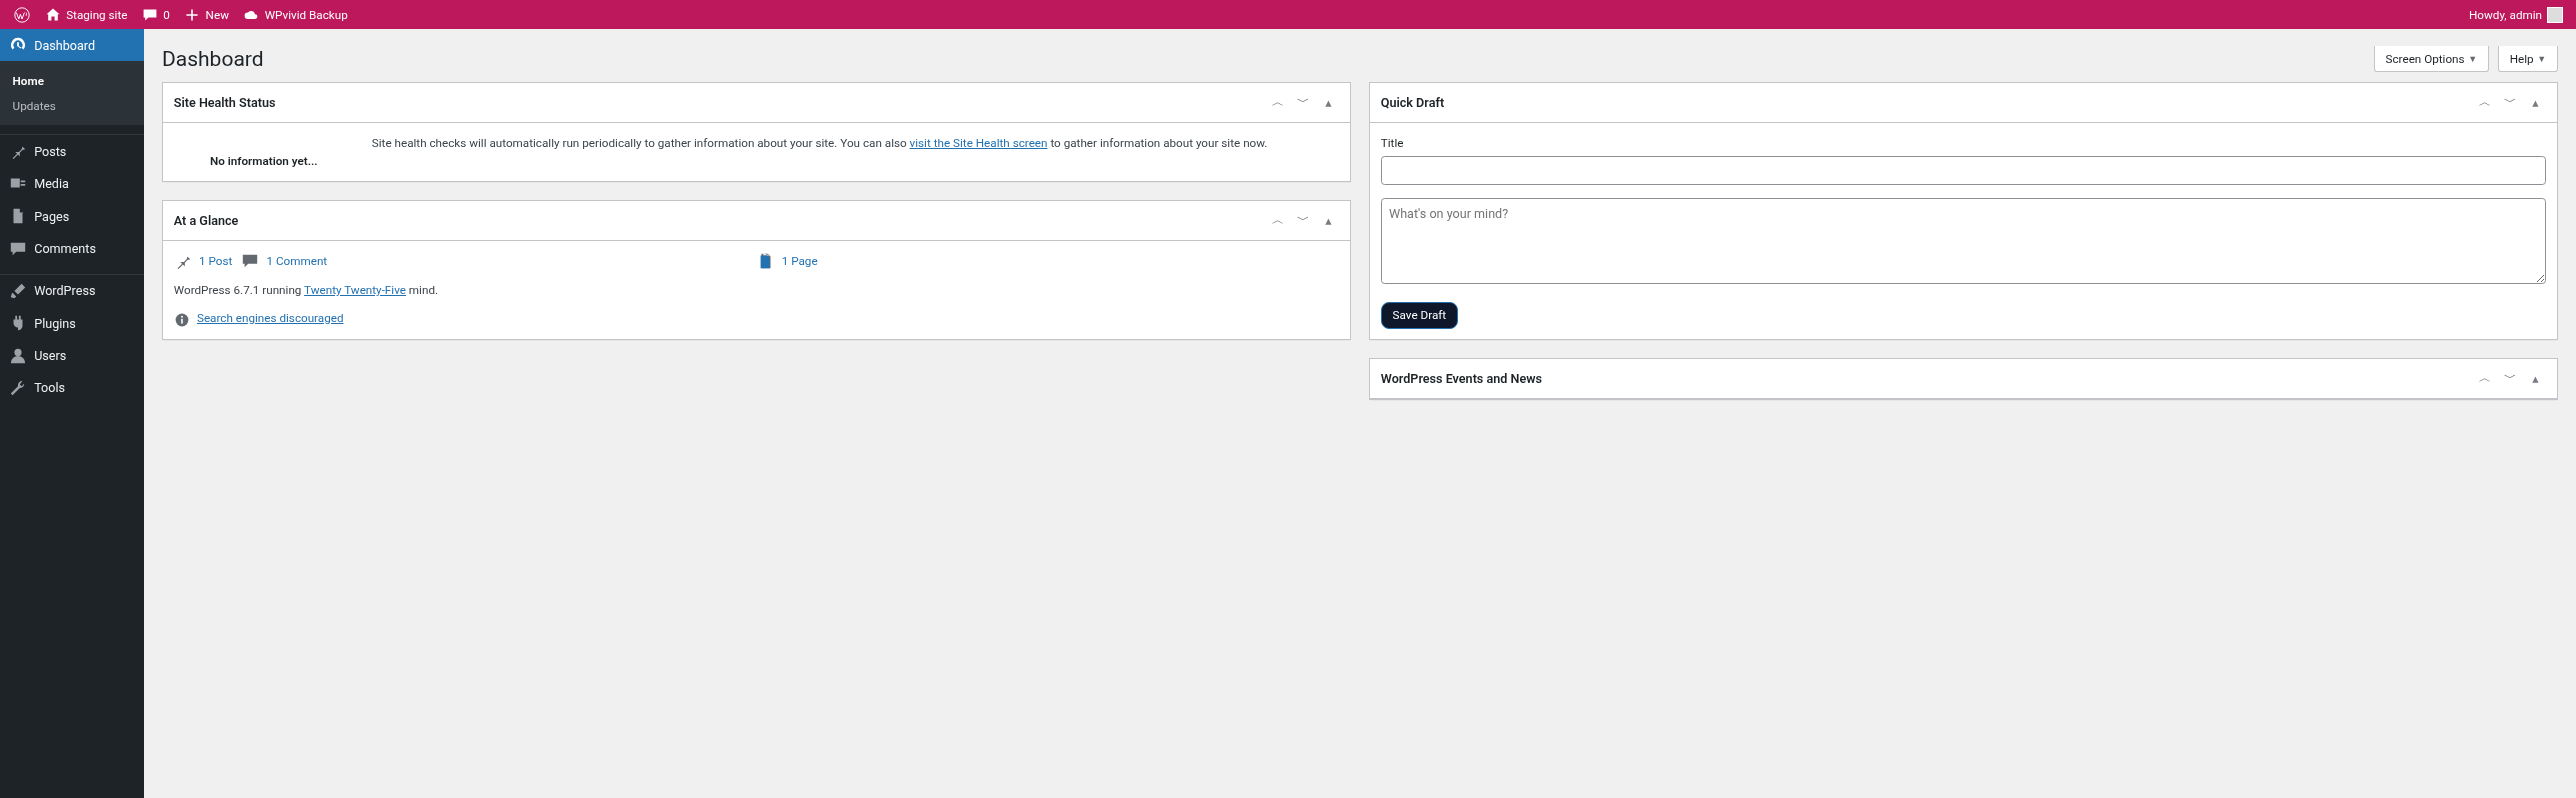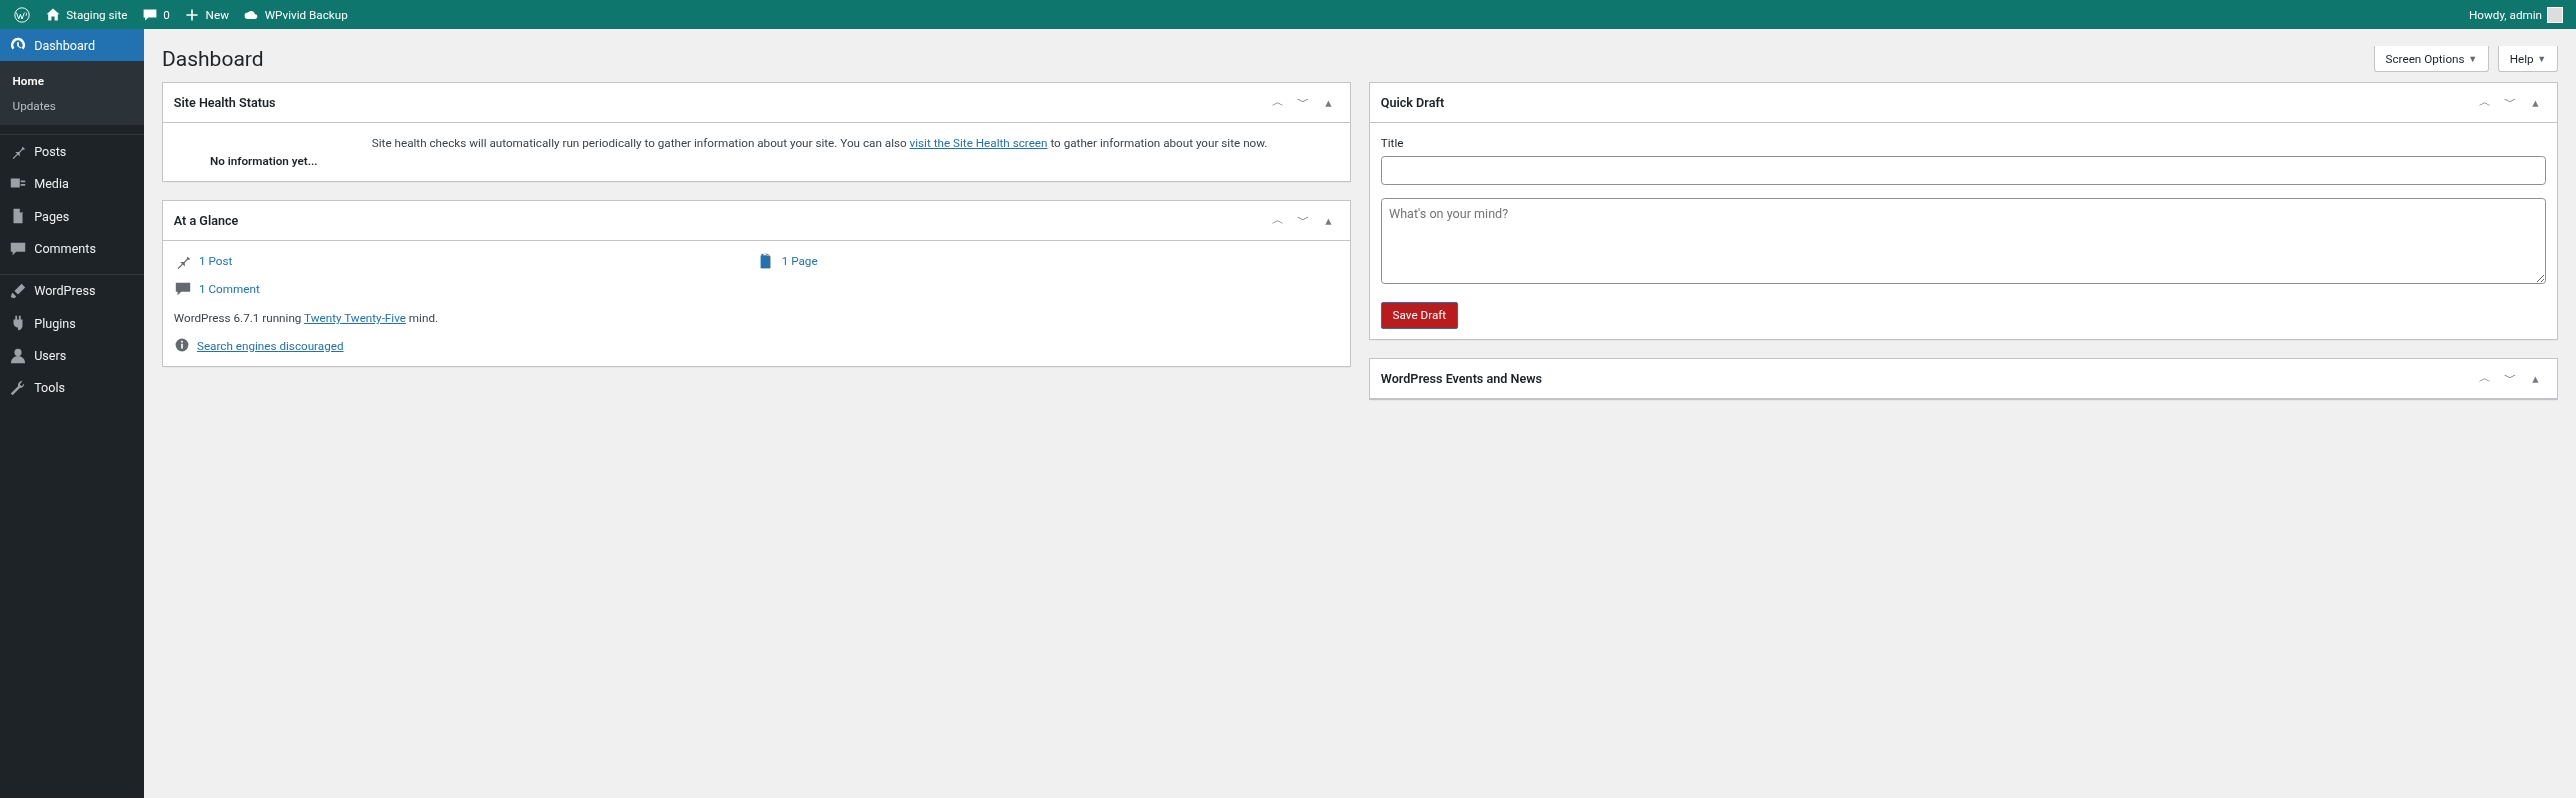--- a/index.html
+++ b/index.html
@@ -1,19 +1,19 @@
 <!DOCTYPE html>
 <html style="font-size:14.4px"><head>
 <meta charset="utf-8">
 <style>
 * { margin: 0; padding: 0; box-sizing: border-box; font-family: -apple-system, BlinkMacSystemFont, "Segoe UI", Roboto, sans-serif; }
 body { background: #f0f0f1; color: #1d2327; font-size: 11.7px; }
 
 
-.admin-bar { background: #0f766e; height: 29px; display: flex; align-items: center; padding: 0 7.2px; color: #fff; font-size: 11.7px; }
+.admin-bar { background: #be185d; height: 29px; display: flex; align-items: center; padding: 0 7.2px; color: #fff; font-size: 11.7px; }
 .admin-bar .left { display: flex; align-items: center; gap: 0; }
 .admin-bar .item { display: flex; align-items: center; padding: 0 7.2px; height: 29px; cursor: pointer; gap: 5.4px; }
 .admin-bar .right { margin-left: auto; display: flex; align-items: center; gap: 7.2px; padding-right: 3.6px; }
 .admin-bar .avatar { width: 16px; height: 16px; background: #ddd; border: 0.9px solid #fff; }
 .admin-bar svg, .admin-bar .glyph { width: 16px; height: 16px; fill: #fff; display:inline-block; }
 
 
 .wrap { display: flex; min-height: calc(100vh - 29px); }
 .sidebar { width: 144px; background: #1d2327; color: #f0f0f1; font-size: 12.6px; flex-shrink: 0; }
 .menu-item { display: flex; align-items: center; gap: 7.2px; padding: 7.2px 9px; cursor: pointer; color: #f0f0f1; position: relative; }
@@ -44,33 +44,33 @@
 .inside { padding: 10.8px; font-size: 11.7px; line-height: 1.6; }
 
 
 .sh-row { display: flex; gap: 18px; align-items: flex-start; }
 .sh-left { width: 180px; text-align: center; font-weight: 600; color: #1d2327; padding-top: 18px; }
 .sh-right { flex: 1; color: #3c434a; }
 .link { color: #2271b1; text-decoration: underline; cursor: pointer; }
 
 
 .glance-grid { display: flex; }
-.glance-col { flex: 1; display: flex; flex-direction: column; gap: 9px; }
+.glance-col { flex: 1; display: flex; flex-direction: row; gap: 9px; }
 .glance-item { display: flex; align-items: center; gap: 7.2px; color: #2271b1; cursor: pointer; }
 .glance-item .gicon { width: 18px; height: 18px; fill: #646970; flex-shrink: 0; }
 .glance-foot { margin-top: 10.8px; color: #3c434a; }
-.glance-seo { margin-top: 9px; display: flex; align-items: flex-start; gap: 7.2px; }
+.glance-seo { margin-top: 9px; display: flex; align-items: flex-end; gap: 7.2px; }
 .glance-seo .gicon { fill: #646970; }
 
 
 .qd-label { display: block; margin-bottom: 3.6px; color: #1d2327; }
 .qd-input { width: 100%; padding: 3.6px 7.2px; border: 0.9px solid #8c8f94; border-radius: 3.6px; font-size: 12.6px; height: 29px; background:#fff; }
 .qd-textarea { width: 100%; padding: 7.2px; border: 0.9px solid #8c8f94; border-radius: 3.6px; font-size: 12.6px; height: 86px; resize: vertical; font-family: inherit; }
 .qd-field { margin-bottom: 12.6px; }
-.btn-primary { background: #b91c1c; border: 0.9px solid #2271b1; color: #fff; padding: 5.4px 10.8px; border-radius: 2px; font-size: 11.7px; cursor: pointer; }
+.btn-primary { background: #0f172a; border: 0.9px solid #2271b1; color: #fff; padding: 5.4px 10.8px; border-radius: 8px; font-size: 11.7px; cursor: pointer; }
 </style>
 </head>
 <body>
 
 <div class="admin-bar">
   <div class="left">
     <div class="item">
       <svg class="glyph" viewBox="0 0 20 20">
           <circle cx="10" cy="10" r="9" fill="none" stroke="#fff" stroke-width="1.2"></circle>
           <path d="M3 7l3 8 2-6 2 6 3-8M15 7c1 1 1 2 0 4" stroke="#fff" stroke-width="1.2" fill="none"></path>

